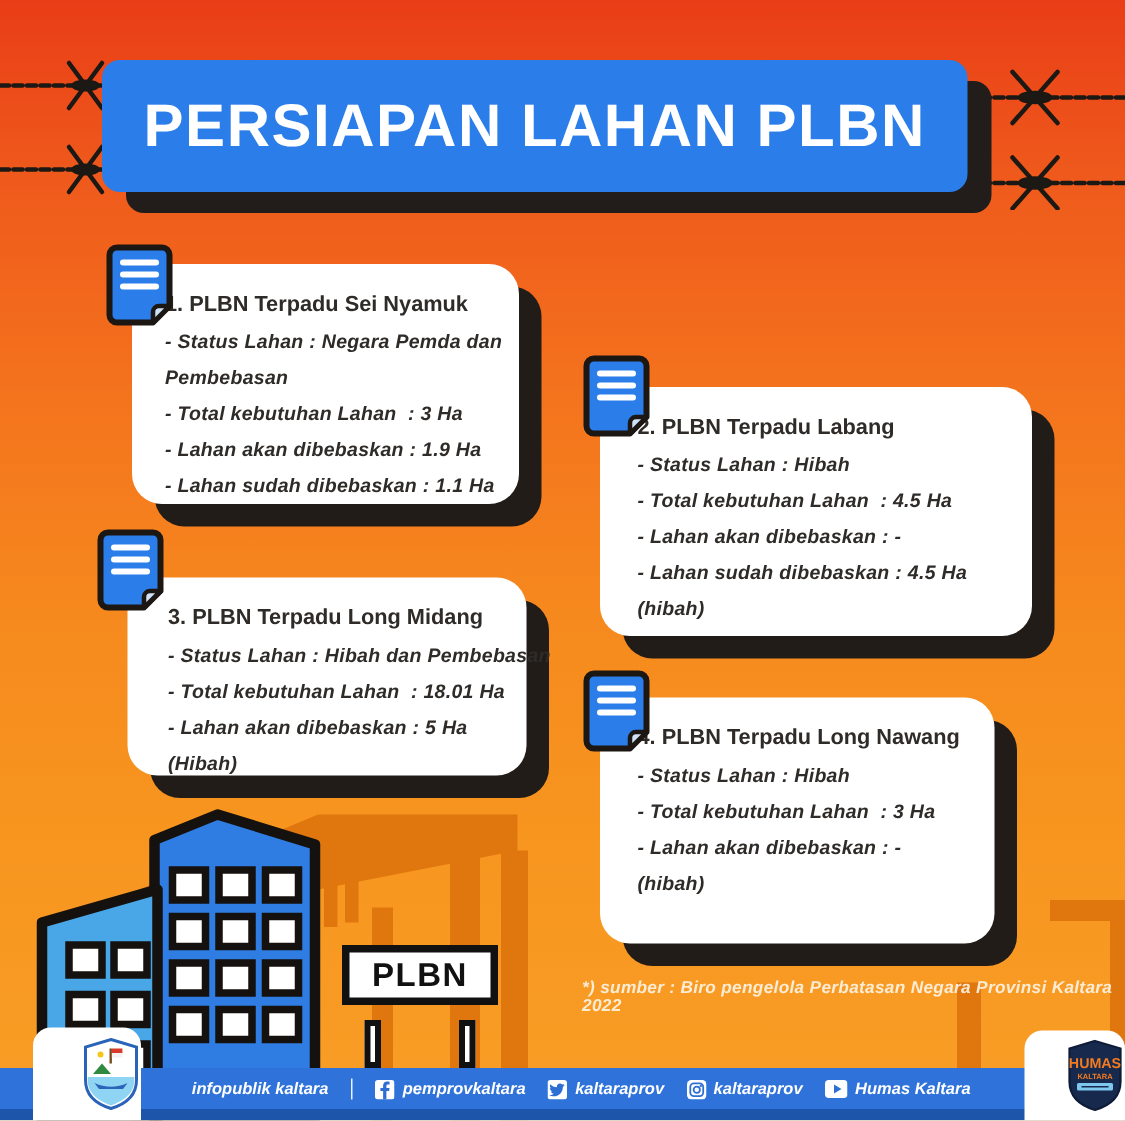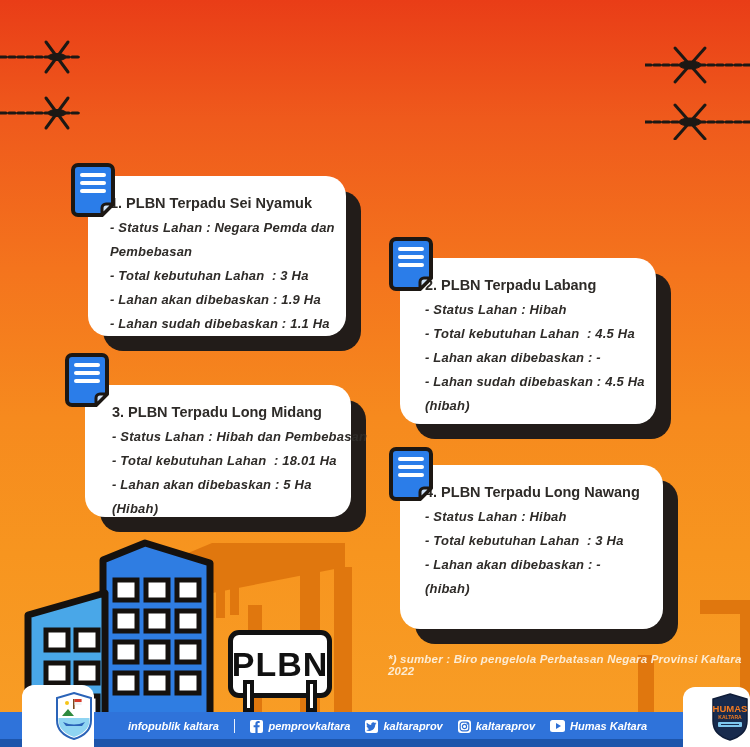--- a/index.html
+++ b/index.html
@@ -20,39 +20,39 @@
   .wire{position:absolute;z-index:1;}
   
   .card{
     position:absolute;background:#fff;border-radius:20px;
     box-shadow:15px 15px 0 #221c19;z-index:3;box-sizing:border-box;
     padding:14px 8px 0 22px;color:#2e2b28;
   }
   .card-title{font-size:14.5px;font-weight:bold;line-height:26px;white-space:pre;}
   .card-line{font-size:13px;font-weight:bold;font-style:italic;line-height:24px;white-space:pre;letter-spacing:.2px;}
   #card1{left:88px;top:176px;width:258px;height:160px;}
-  #card2{left:400px;top:258px;width:256px;height:166px;padding-left:25px;}
+  #card2{left:400px;top:258px;width:288px;height:166px;padding-left:25px;}
   #card3{left:85px;top:385px;width:266px;height:132px;padding-left:27px;}
   #card4{left:400px;top:465px;width:263px;height:164px;padding-left:25px;}
   .doc-icon{position:absolute;z-index:4;}
   #icon1{left:70px;top:162px;}
   #icon2{left:388px;top:236px;}
   #icon3{left:64px;top:352px;}
   #icon4{left:388px;top:446px;}
   
   .city{position:absolute;left:0;top:535px;z-index:1;}
   .sil{position:absolute;background:#e0770e;z-index:1;}
   .sil-col-a{left:638px;top:655px;width:16px;height:57px;}
   .sil-col-b{left:740px;top:612px;width:10px;height:100px;}
   .sil-beam{left:700px;top:600px;width:50px;height:14px;}
   .plbn-sign{
-    position:absolute;left:228px;top:630px;width:104px;height:68px;z-index:2;
-    background:#fff;border:5px solid #111;border-radius:11px;box-sizing:border-box;
+    position:absolute;left:228px;top:630px;width:104px;height:40px;z-index:2;
+    background:#fff;border:5px solid #111;border-radius:0;box-sizing:border-box;
     display:flex;align-items:center;justify-content:center;
-    font-size:34px;font-weight:bold;color:#111;letter-spacing:1px;
+    font-size:22px;font-weight:bold;color:#111;letter-spacing:1px;
   }
   .sign-leg{
     position:absolute;top:680px;width:11px;height:32px;z-index:2;
     background:#fff;border:4px solid #111;box-sizing:border-box;
   }
   #leg1{left:243px;} #leg2{left:306px;}
   .source-note{
     position:absolute;left:388px;top:653px;width:360px;z-index:2;
     font-size:11.5px;font-weight:bold;font-style:italic;color:#fdf3e3;opacity:.92;letter-spacing:.2px;
   }
@@ -105,20 +105,23 @@
       <line x1="60" y1="13" x2="30" y2="47" stroke-width="3" stroke-linecap="round"></line>
       <ellipse cx="45" cy="30" rx="11" ry="4" fill="#1c1814"></ellipse>
       <line x1="0" y1="87" x2="105" y2="87" stroke-width="3" stroke-dasharray="6 3" stroke-linecap="round"></line>
       <line x1="0" y1="87" x2="105" y2="87" stroke-width="1"></line>
       <line x1="30" y1="70" x2="60" y2="104" stroke-width="3" stroke-linecap="round"></line>
       <line x1="60" y1="70" x2="30" y2="104" stroke-width="3" stroke-linecap="round"></line>
       <ellipse cx="45" cy="87" rx="11" ry="4" fill="#1c1814"></ellipse>
     </g>
   </svg>
 
+  <div class="banner">
+    <h1>PERSIAPAN LAHAN PLBN</h1>
+  </div>
 
   <svg id="icon1" class="doc-icon" width="46" height="56" viewBox="0 0 46 56">
     <path d="M8,3 h30 a5,5 0 0 1 5,5 v34 l-11,11 h-24 a5,5 0 0 1 -5,-5 v-40 a5,5 0 0 1 5,-5 z" fill="#2b7de9" stroke="#1c1713" stroke-width="4" stroke-linejoin="round"></path>
     <rect x="10" y="11" width="26" height="4" rx="2" fill="#fff"></rect>
     <rect x="10" y="19" width="26" height="4" rx="2" fill="#fff"></rect>
     <rect x="10" y="27" width="26" height="4" rx="2" fill="#fff"></rect>
     <path d="M43,42 l-11,11 v-7 a4,4 0 0 1 4,-4 z" fill="#cfe2f7" stroke="#1c1713" stroke-width="3" stroke-linejoin="round"></path>
   </svg>
   <svg id="icon2" class="doc-icon" width="46" height="56" viewBox="0 0 46 56">
     <path d="M8,3 h30 a5,5 0 0 1 5,5 v34 l-11,11 h-24 a5,5 0 0 1 -5,-5 v-40 a5,5 0 0 1 5,-5 z" fill="#2b7de9" stroke="#1c1713" stroke-width="4" stroke-linejoin="round"></path>

